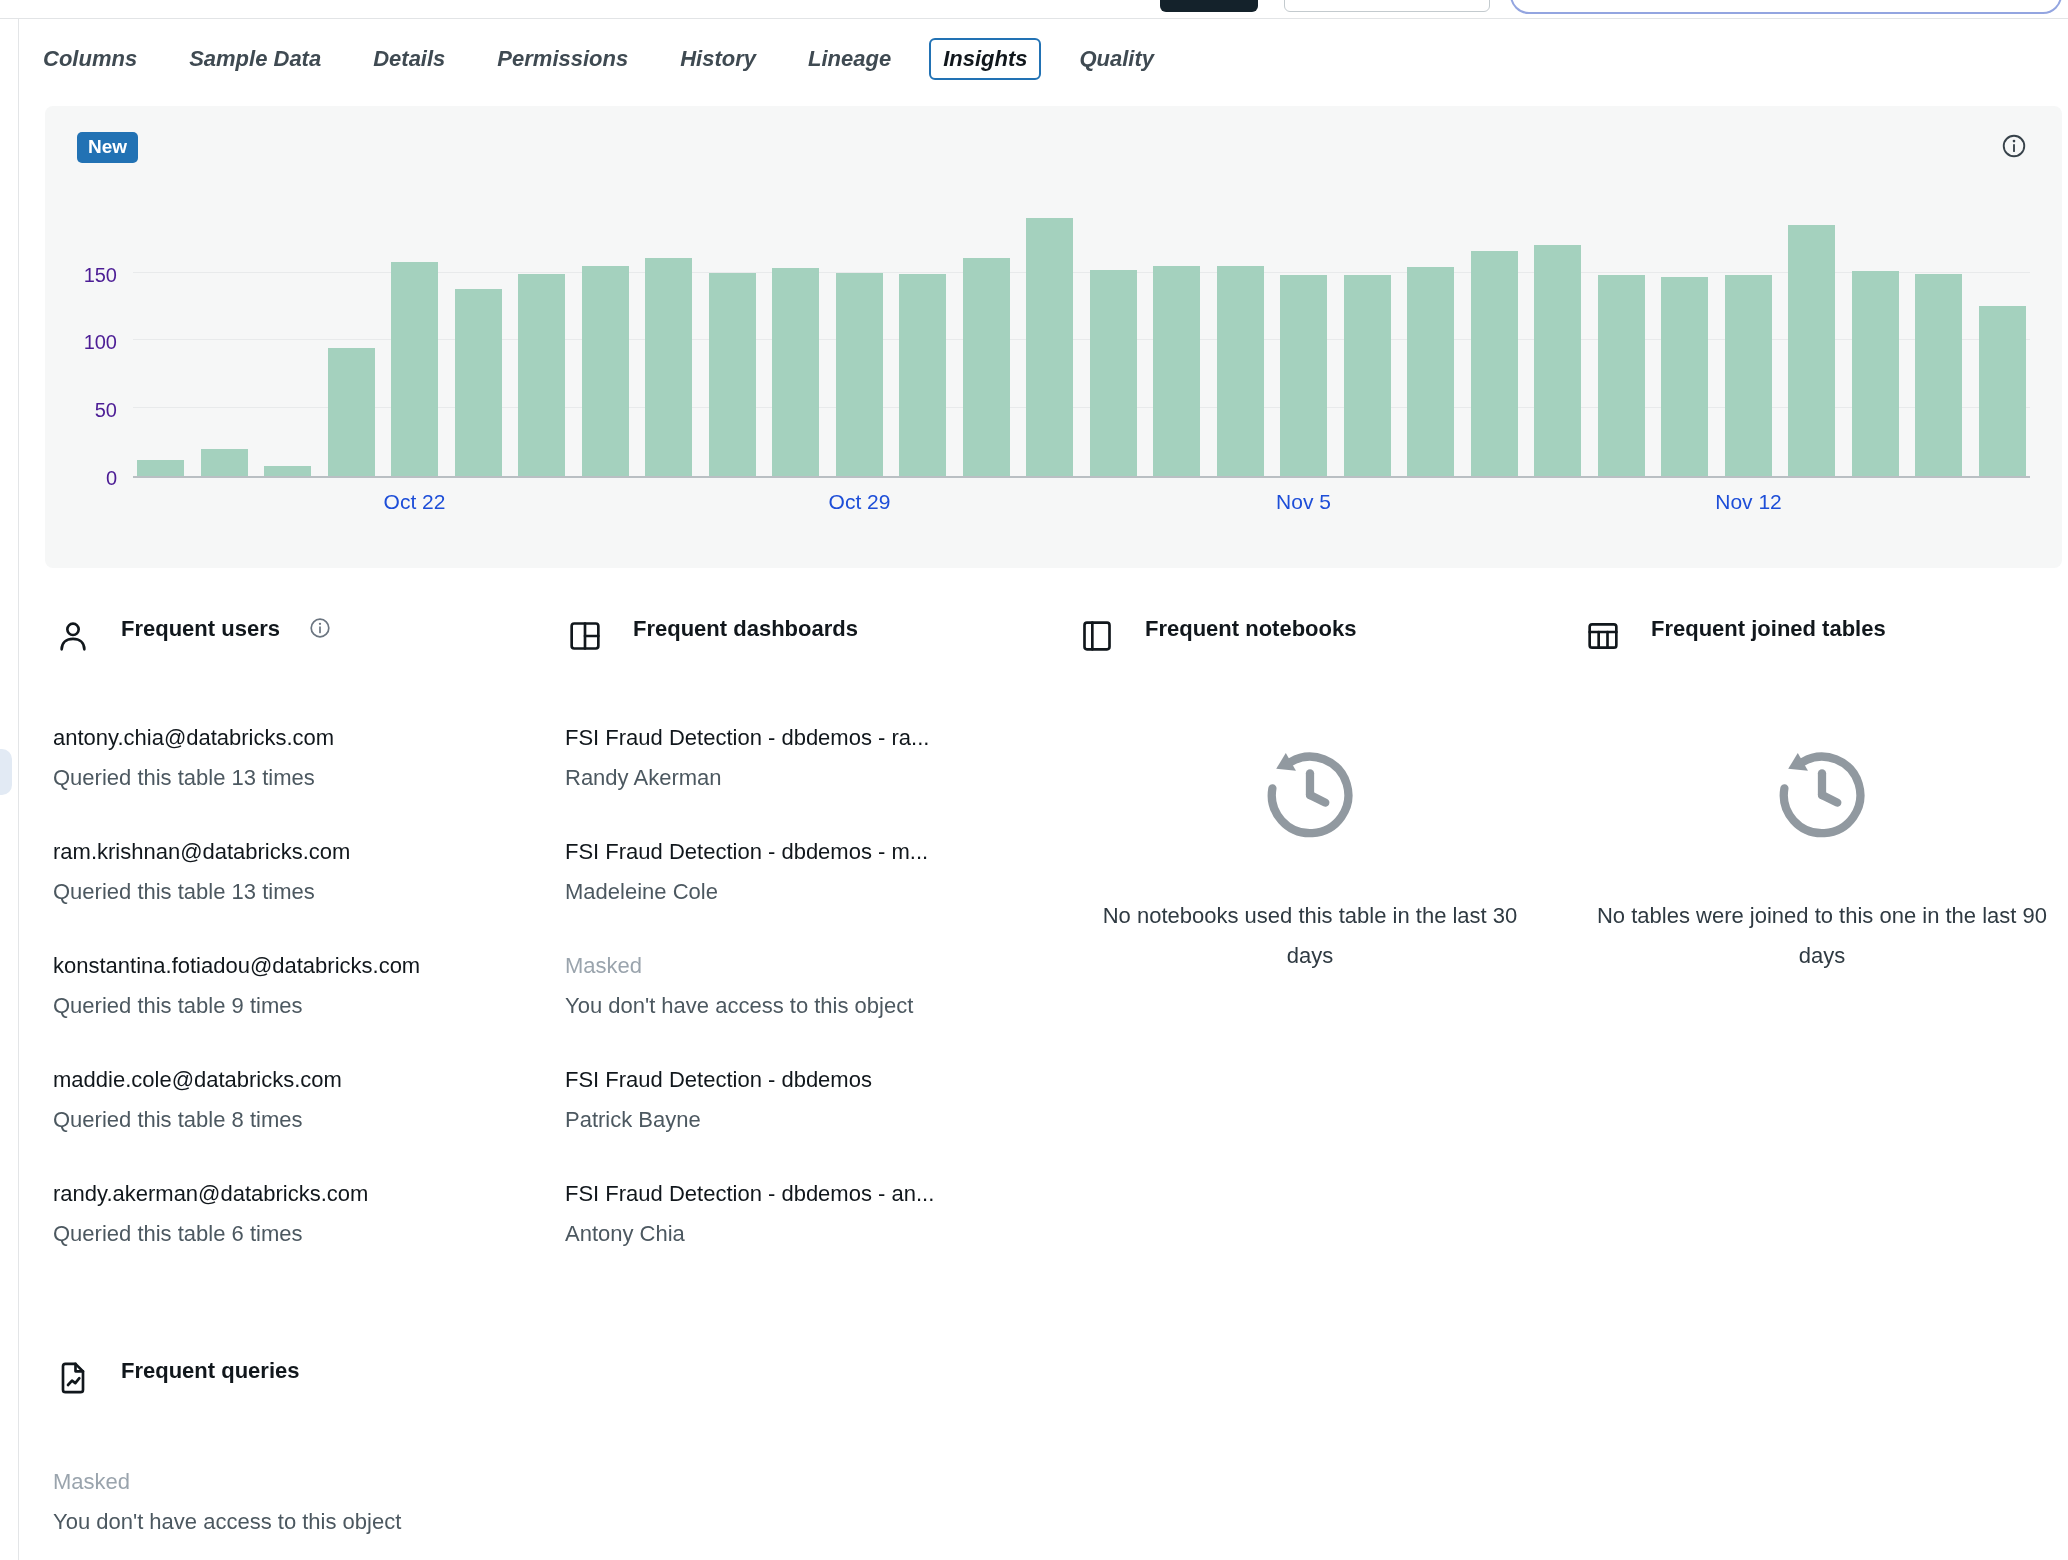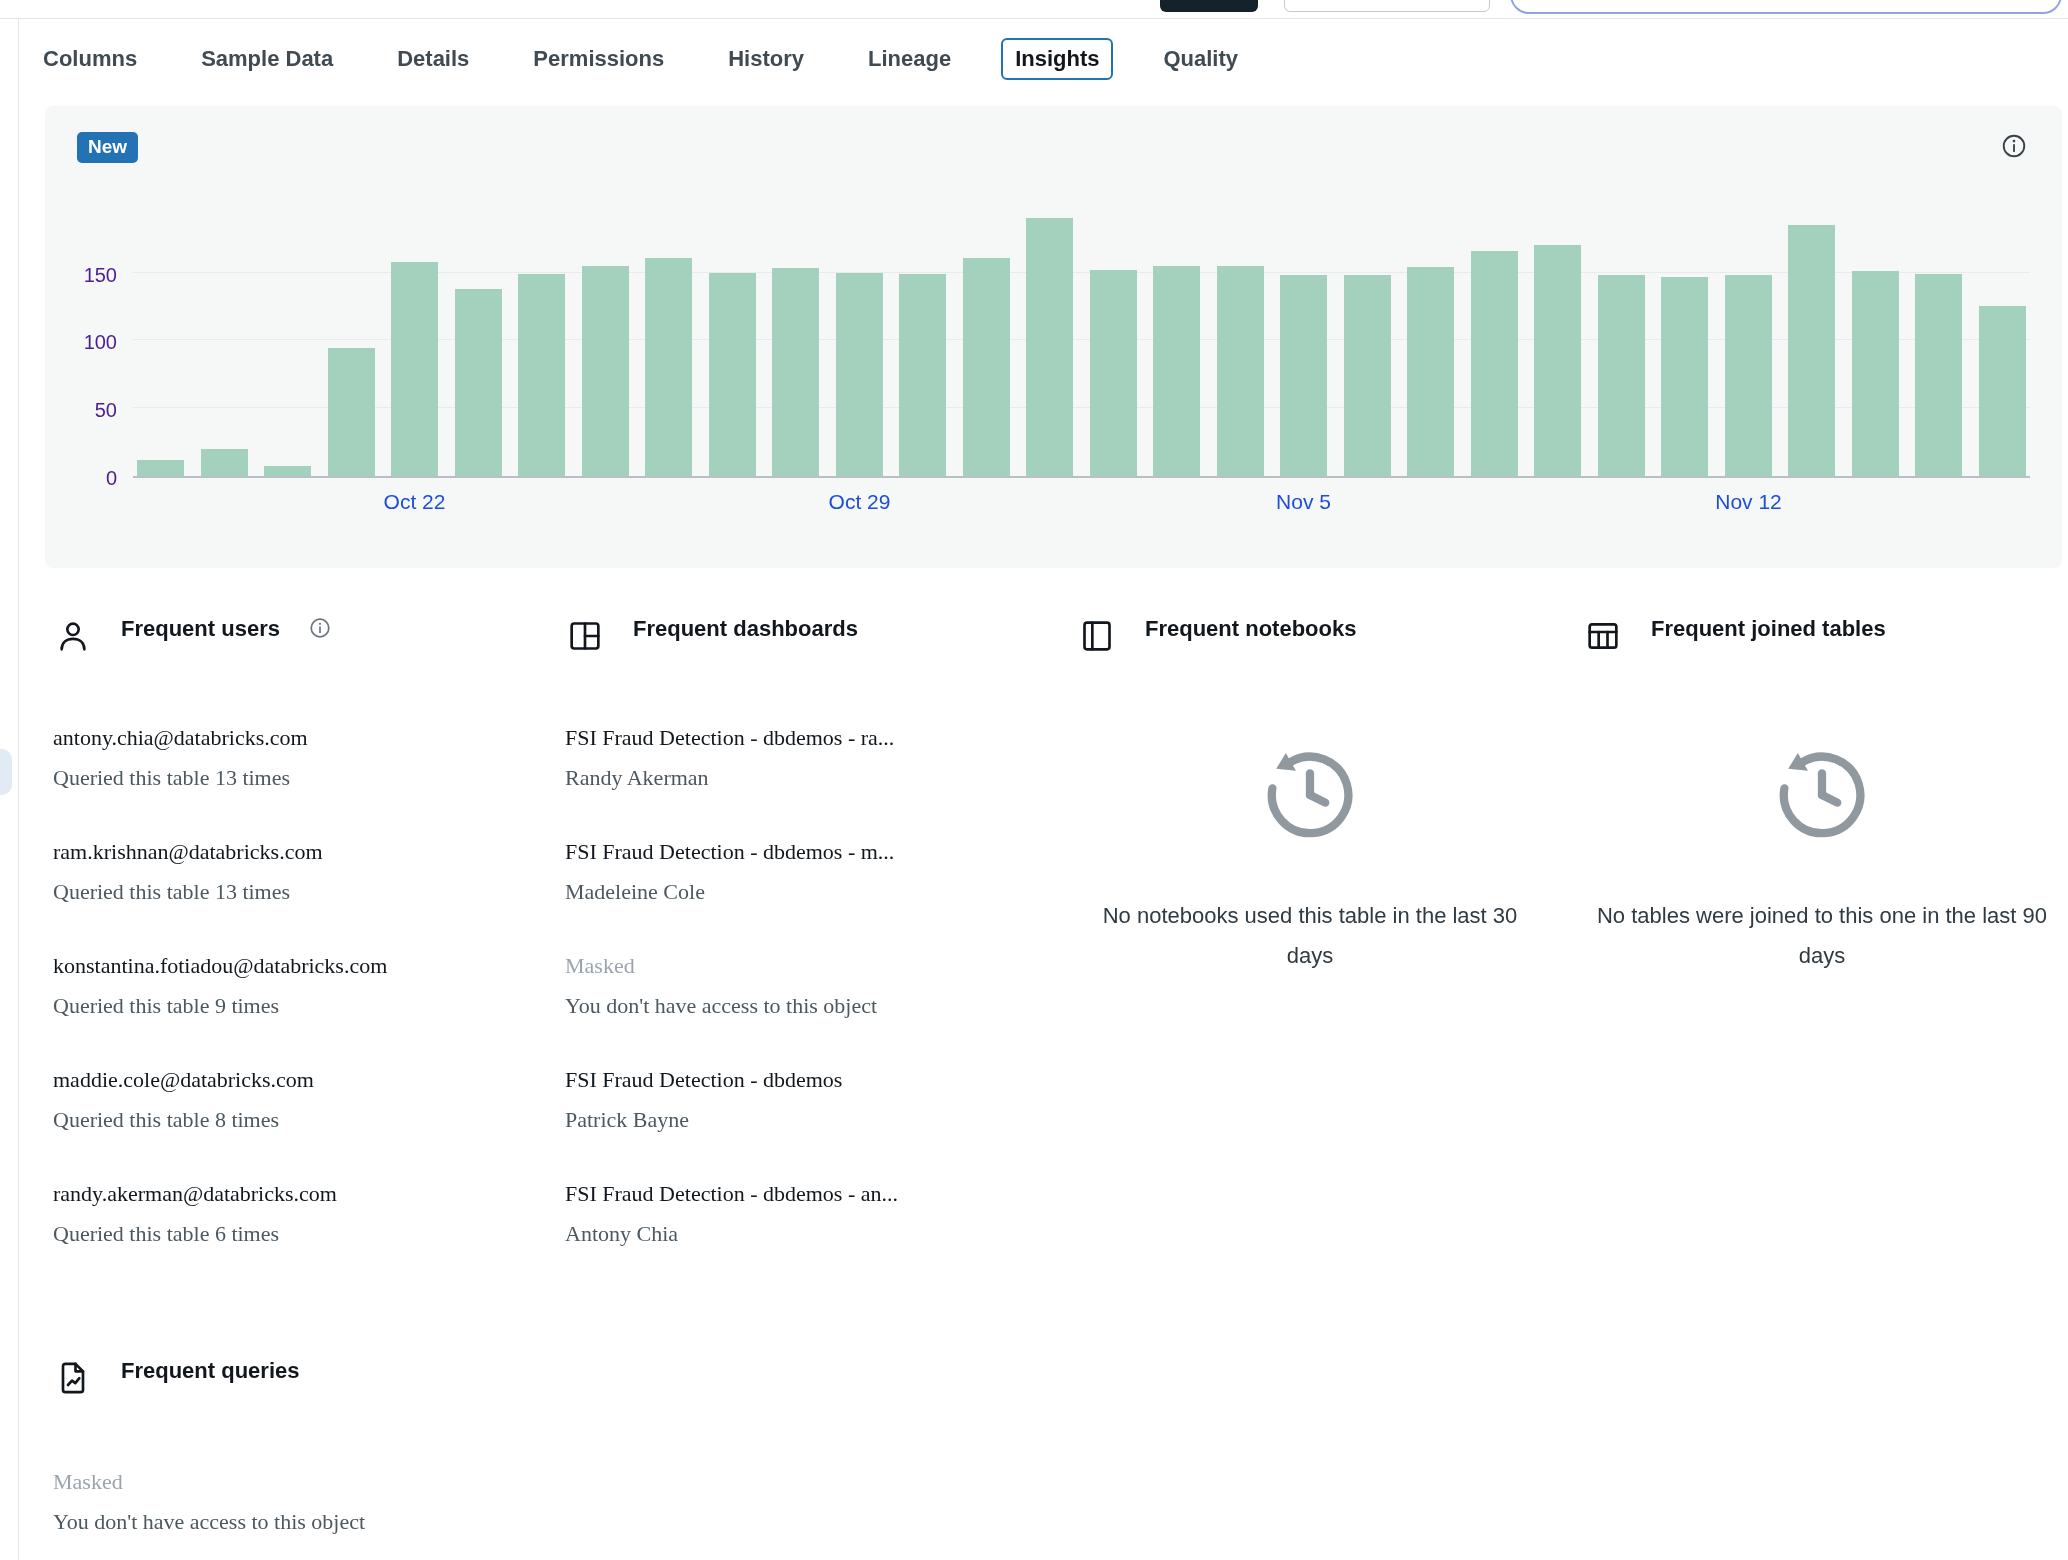--- a/index.html
+++ b/index.html
@@ -19,21 +19,21 @@
 
   
   .left-rail { position:absolute; left:0; top:0; width:19px; height:1560px; background:#fff;
     border-right:1px solid #e3e5e7; z-index:4; }
   .rail-pill { position:absolute; left:0; top:749px; width:12px; height:46px;
     background:#e2eaf4; border-radius:0 10px 10px 0; }
 
   .main { position:absolute; left:19px; top:20px; right:0; bottom:0; background:#fff; overflow:hidden; }
 
   
-  .tabs { display:flex; align-items:center; gap:36px; padding:18px 0 0 10px; }
+  .tabs { display:flex; align-items:center; gap:24px; padding:18px 0 0 10px;font-style:italic; }
   .tab { font-size:22px; font-weight:600; color:#3f4a52; padding:6px 12px;
     border:2px solid transparent; border-radius:6px; white-space:nowrap; cursor:pointer; }
   .tab.selected { color:#11171C; border-color:#2272B4; }
 
   
   .usage-panel { position:relative; margin:26px 6px 0 26px; width:2017px; height:462px;
     background:#f6f7f7; border-radius:8px; padding:26px 32px 0 32px; }
   .panel-header { display:flex; align-items:center; gap:16px; }
   .panel-title { font-size:22px; font-weight:700; color:#11171C; }
   .new-badge { background:#2272B4; color:#fff; font-size:19px; font-weight:600;
@@ -54,21 +54,21 @@
     color:#1d4ed8; white-space:nowrap; }
 
   
   .sections-grid { display:grid; grid-template-columns:512px 512px 506px 478px;
     margin:48px 0 0 34px; }
   .sec-header { display:flex; align-items:flex-start; gap:28px; height:54px; }
   .sec-title { font-size:22px; font-weight:700; color:#11171C; white-space:nowrap; }
   .sec-icon { width:40px; height:40px; flex:none; }
   .mini-info { width:24px; height:24px; cursor:pointer; }
 
-  .item-list { margin-top:48px;font-family:Liberation Serif, serif; }
+  .item-list { margin-top:48px; }
   .list-item { margin-bottom:34px; }
   .primary { font-size:22px; color:#11171C; line-height:40px; white-space:nowrap;
     overflow:hidden; text-overflow:ellipsis; }
   .secondary { font-size:22px; color:#4c5860; line-height:40px; white-space:nowrap; }
   .masked-text { color:#9aa4ad; }
   .col { padding-right:28px; }
   .col.empty-col { padding-right:40px; text-align:center; }
   .col.last { padding-right:0; }
   .history-icon { display:block; margin:74px auto 0; width:102px; height:102px; }
   .empty-text { margin:50px auto 0; font-size:22px; color:#2f3a42; line-height:40px; max-width:478px; }

